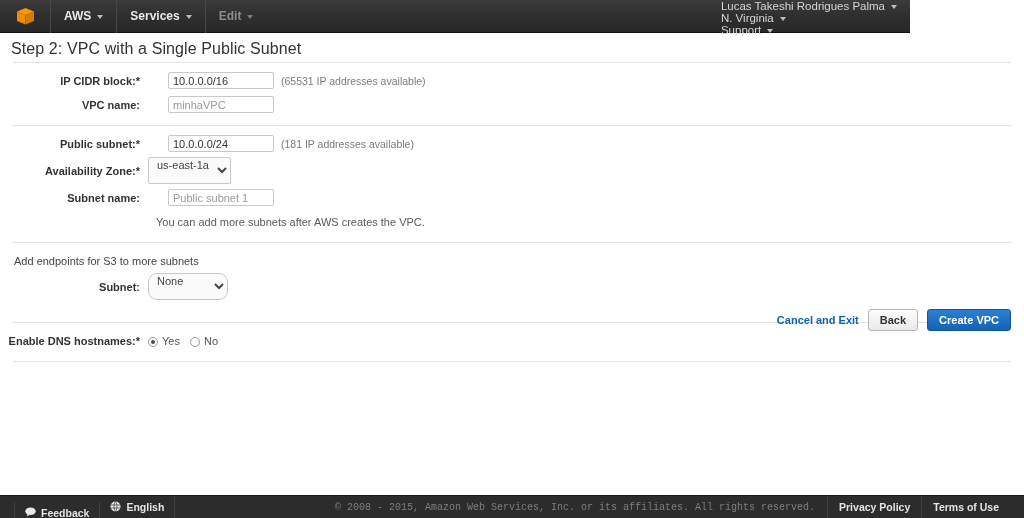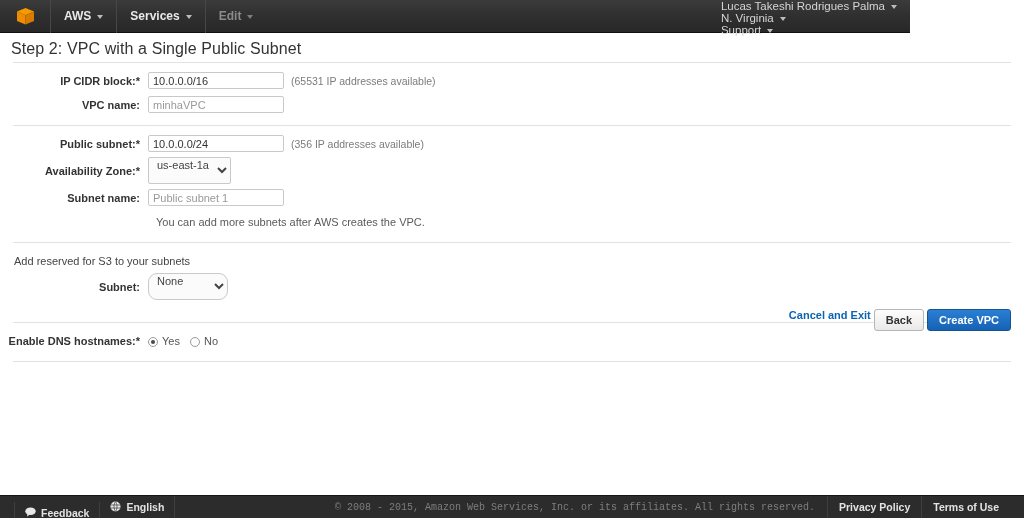--- a/index.html
+++ b/index.html
@@ -77,21 +77,21 @@
   }
   .row-field { display: flex; align-items: center; }
 
   input.txt {
     height: 17px; font-size: 11px;
     font-family: "Liberation Sans", sans-serif;
     border: 1px solid #c9c9c9; border-radius: 2px;
     padding: 0 4px; color: #333; background: #fff;
     outline: none;
   }
-  input.txt.w-wide { width: 136px; }
+  input.txt.w-wide { width: 106px; margin-left: 20px; }
   input.txt::placeholder { color: #9a9a9a; }
   input.txt.placeholderish { color: #999; }
 
   .hint {
     font-size: 10.5px; color: #7c7c7c; margin-left: 7px; white-space: nowrap;
   }
   .note {
     font-size: 11px; color: #5a5a5a;
   }
   .row-note { display: flex; }
@@ -121,21 +121,21 @@
   }
   .radio.on::after {
     content: ""; position: absolute;
     left: 2px; top: 2px; width: 4px; height: 4px;
     border-radius: 50%; background: #4a4a4a;
   }
 
   
   #actions {
     position: absolute; right: 13px; top: 309px;
-    display: flex; gap: 3px;
+    display: flex; align-items: center; gap: 9px;
   }
   .link-btn {
     font-size: 11px; font-weight: bold; color: #0a64b0;
     cursor: pointer; text-decoration: none;
   }
   .btn-gray {
     font-size: 11px; font-weight: bold; color: #333;
     background: linear-gradient(to bottom, #fdfdfd, #e9e9e9);
     border: 1px solid #b6b6b6; border-radius: 3px;
     padding: 4px 11px; cursor: pointer;
@@ -248,21 +248,21 @@
     </div>
   </div>
 
   <div class="hr"></div>
 
   <div class="section">
     <div class="row">
       <div class="row-label">Public subnet:*</div>
       <div class="row-field">
         <input class="txt w-wide" type="text" value="10.0.0.0/24" style="">
-        <span class="hint">(356 IP addresses available)</span>
+        <span class="hint">(181 IP addresses available)</span>
       </div>
     </div>
 
     <div class="row">
       <div class="row-label">Availability Zone:*</div>
       <div class="row-field">
         <select class="sel w-az">
           <option>us-east-1a</option>
         </select>
       </div>
@@ -277,21 +277,21 @@
 
     <div class="row row-note">
       <div class="spacer"></div>
       <div class="note">You can add more subnets after AWS creates the VPC.</div>
     </div>
   </div>
 
   <div class="hr"></div>
 
   <div class="section">
-    <div class="sectionhead">Add reserved for S3 to your subnets</div>
+    <div class="sectionhead">Add endpoints for S3 to more subnets</div>
     <div class="row">
       <div class="row-label">Subnet:</div>
       <div class="row-field">
         <select class="sel w-subnet">
           <option>None</option>
         </select>
       </div>
     </div>
     <div style="height:12px"></div>
   </div>

